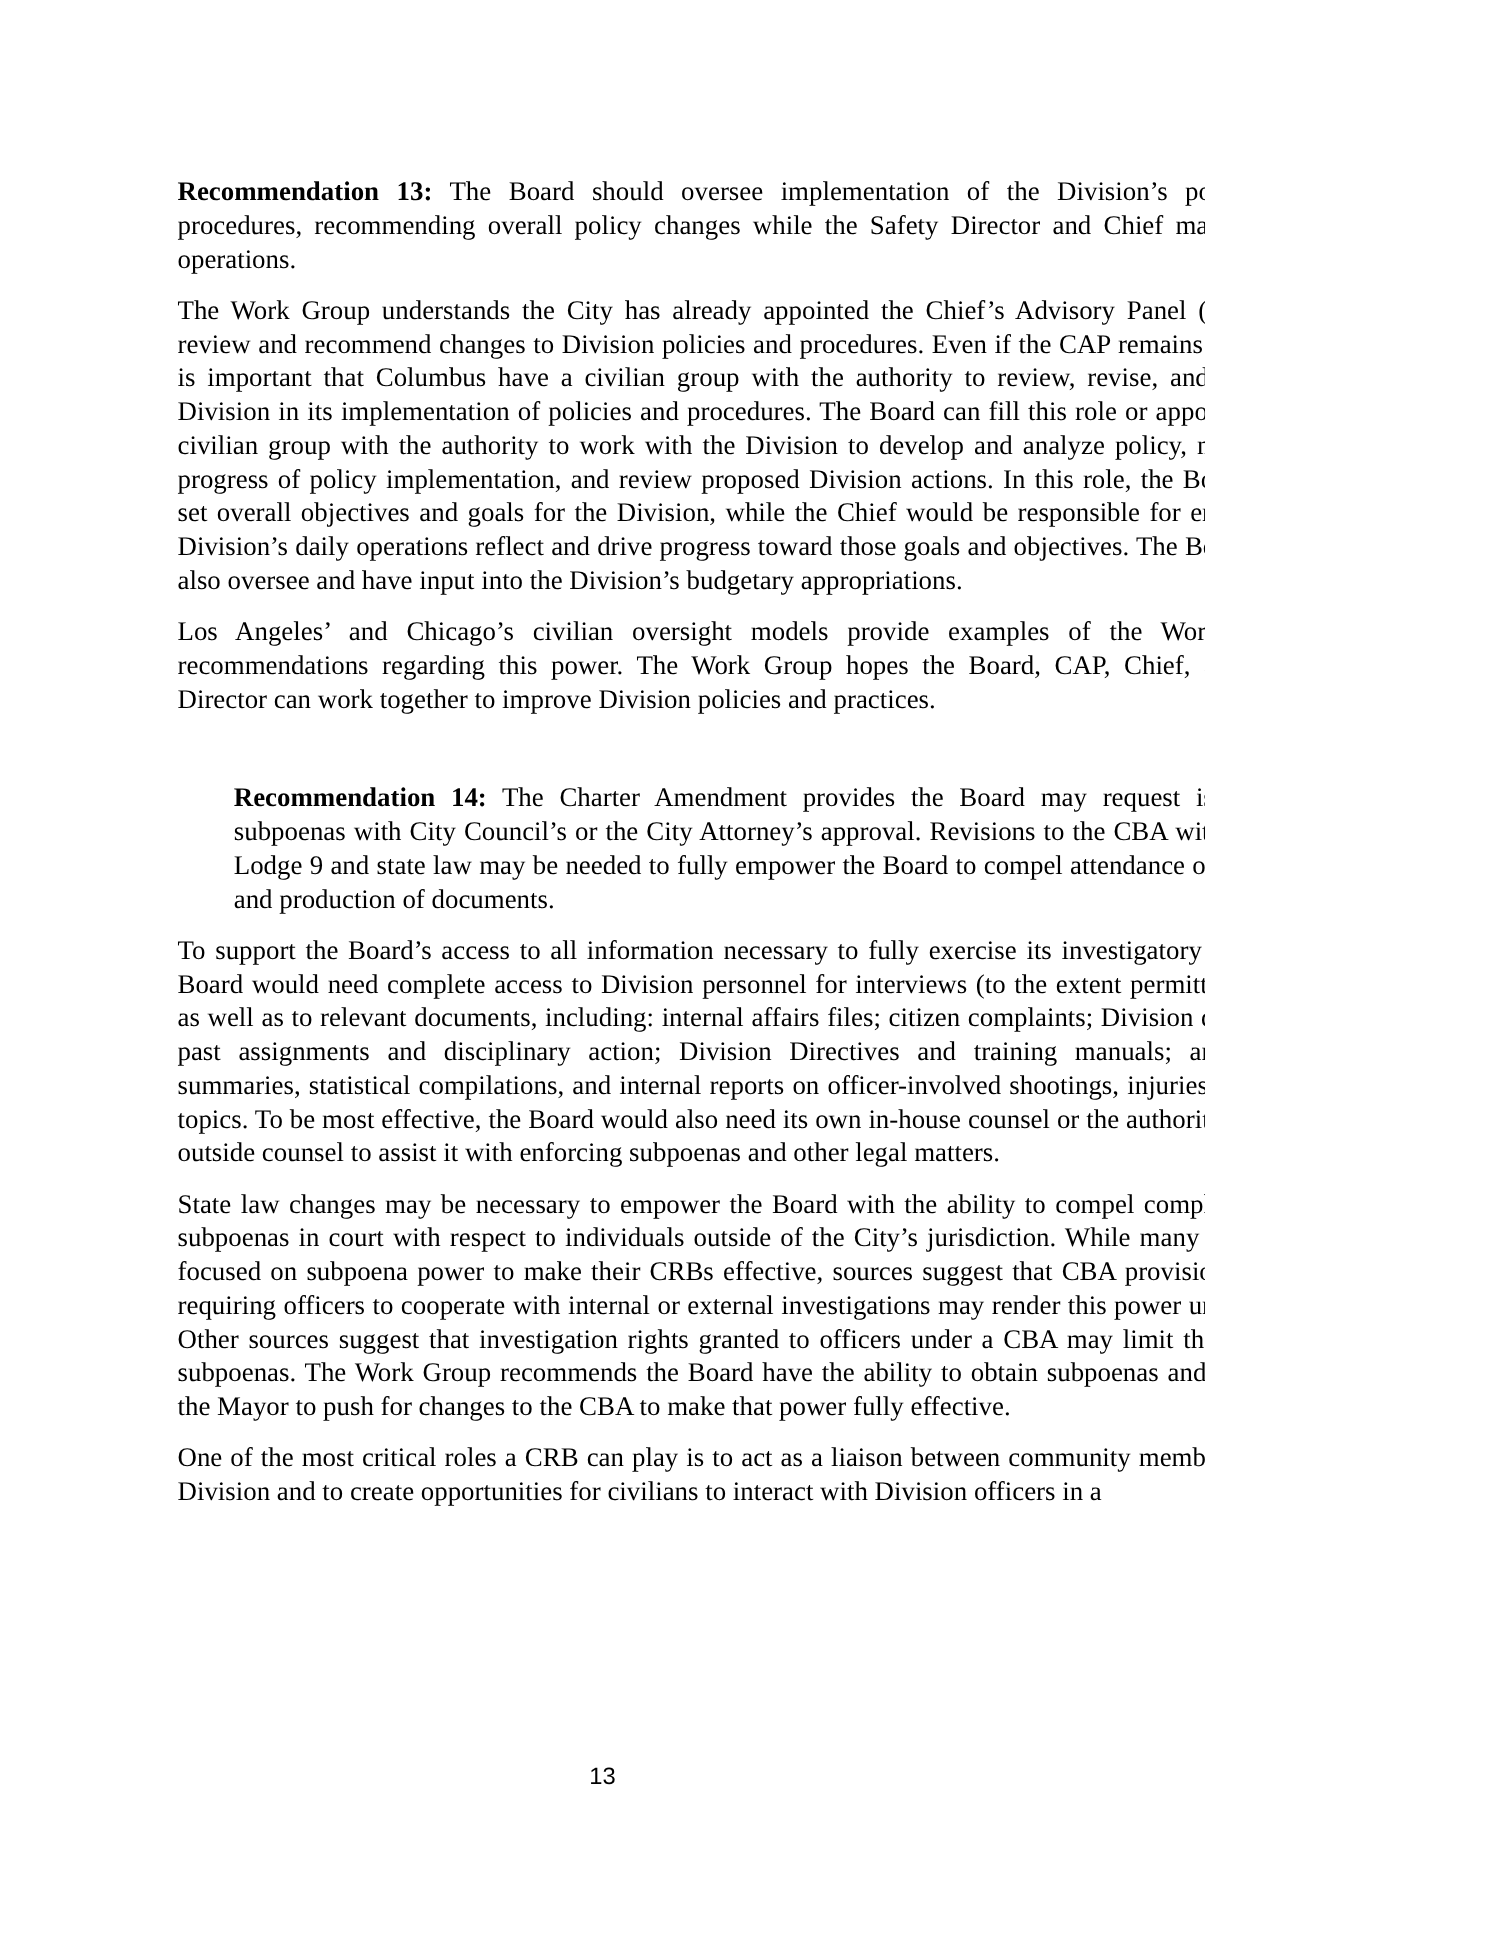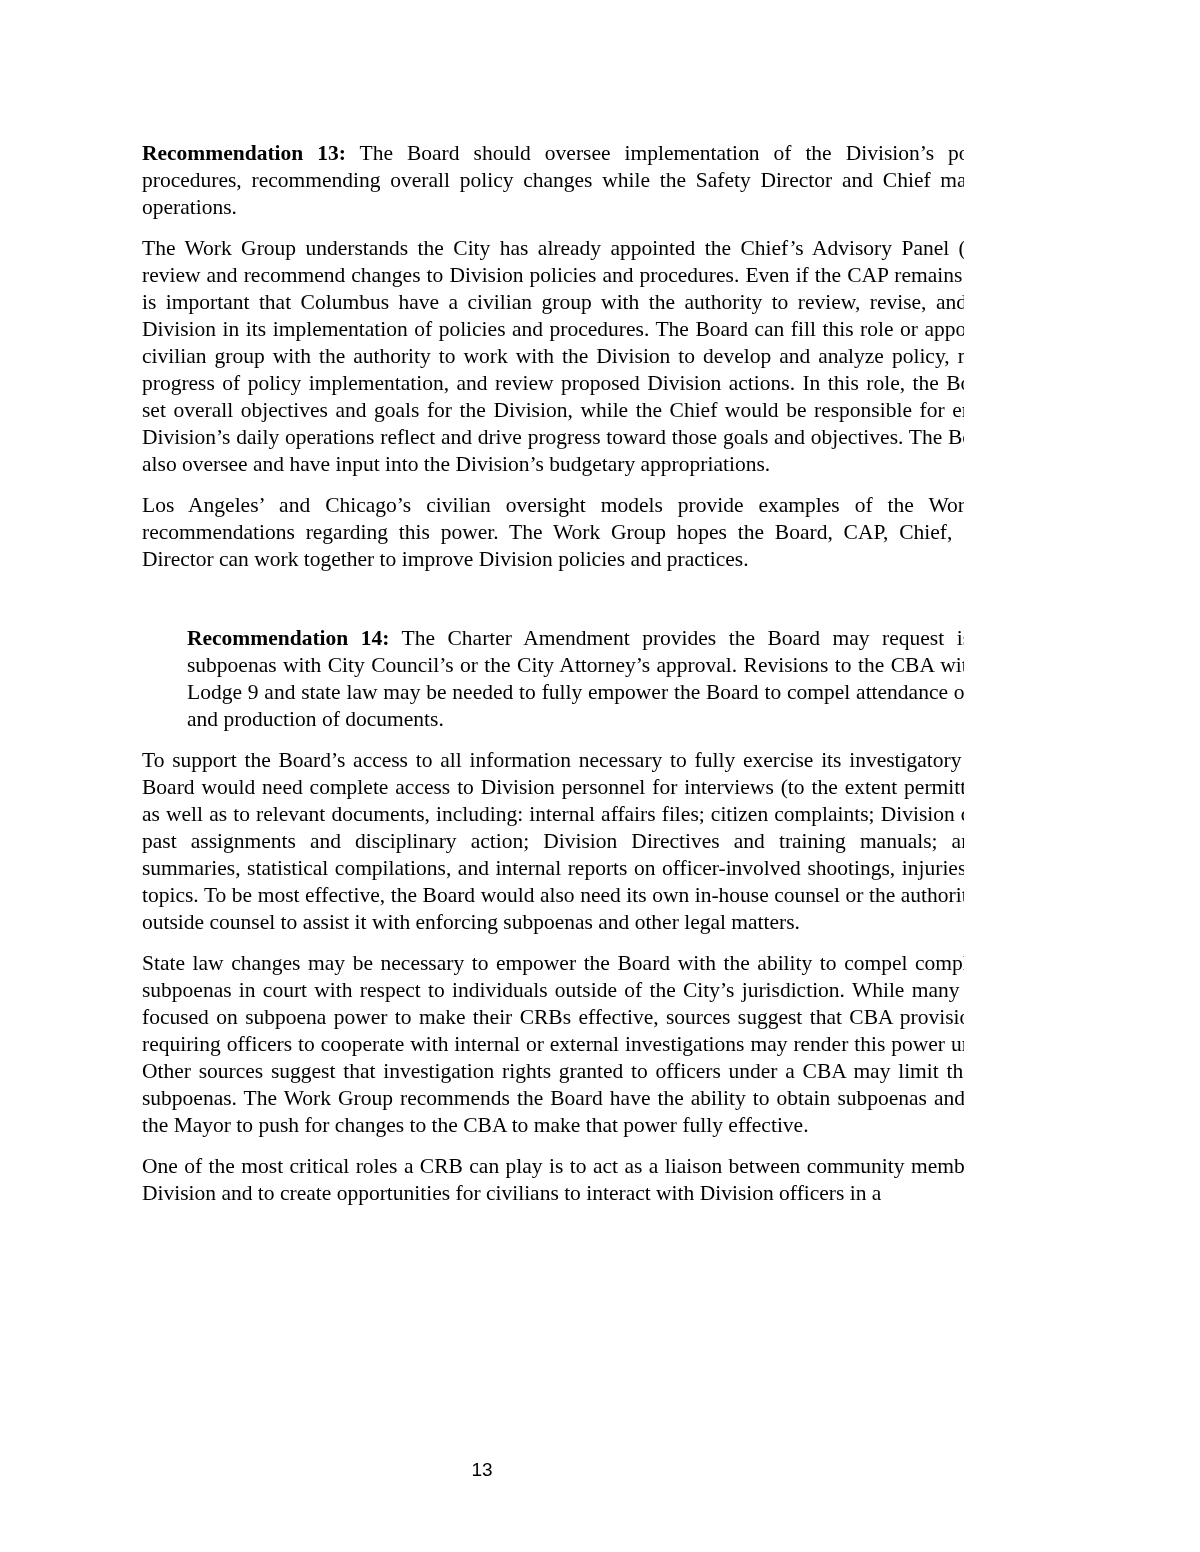--- a/index.html
+++ b/index.html
@@ -31,21 +31,21 @@
   }
   .content p.gap-before {
     margin-top: 52px;
     margin-left: 45px;
   }
   .content strong {
     font-weight: bold;
   }
   .page-number {
     position: absolute;
-    top: 1458px;
+    top: 1410px;
     left: 0;
     right: 0;
     text-align: center;
     font-family: "Liberation Sans", sans-serif;
     font-size: 19px;
     line-height: 24px;
     color: #000000;
   }
 </style>
 </head>

